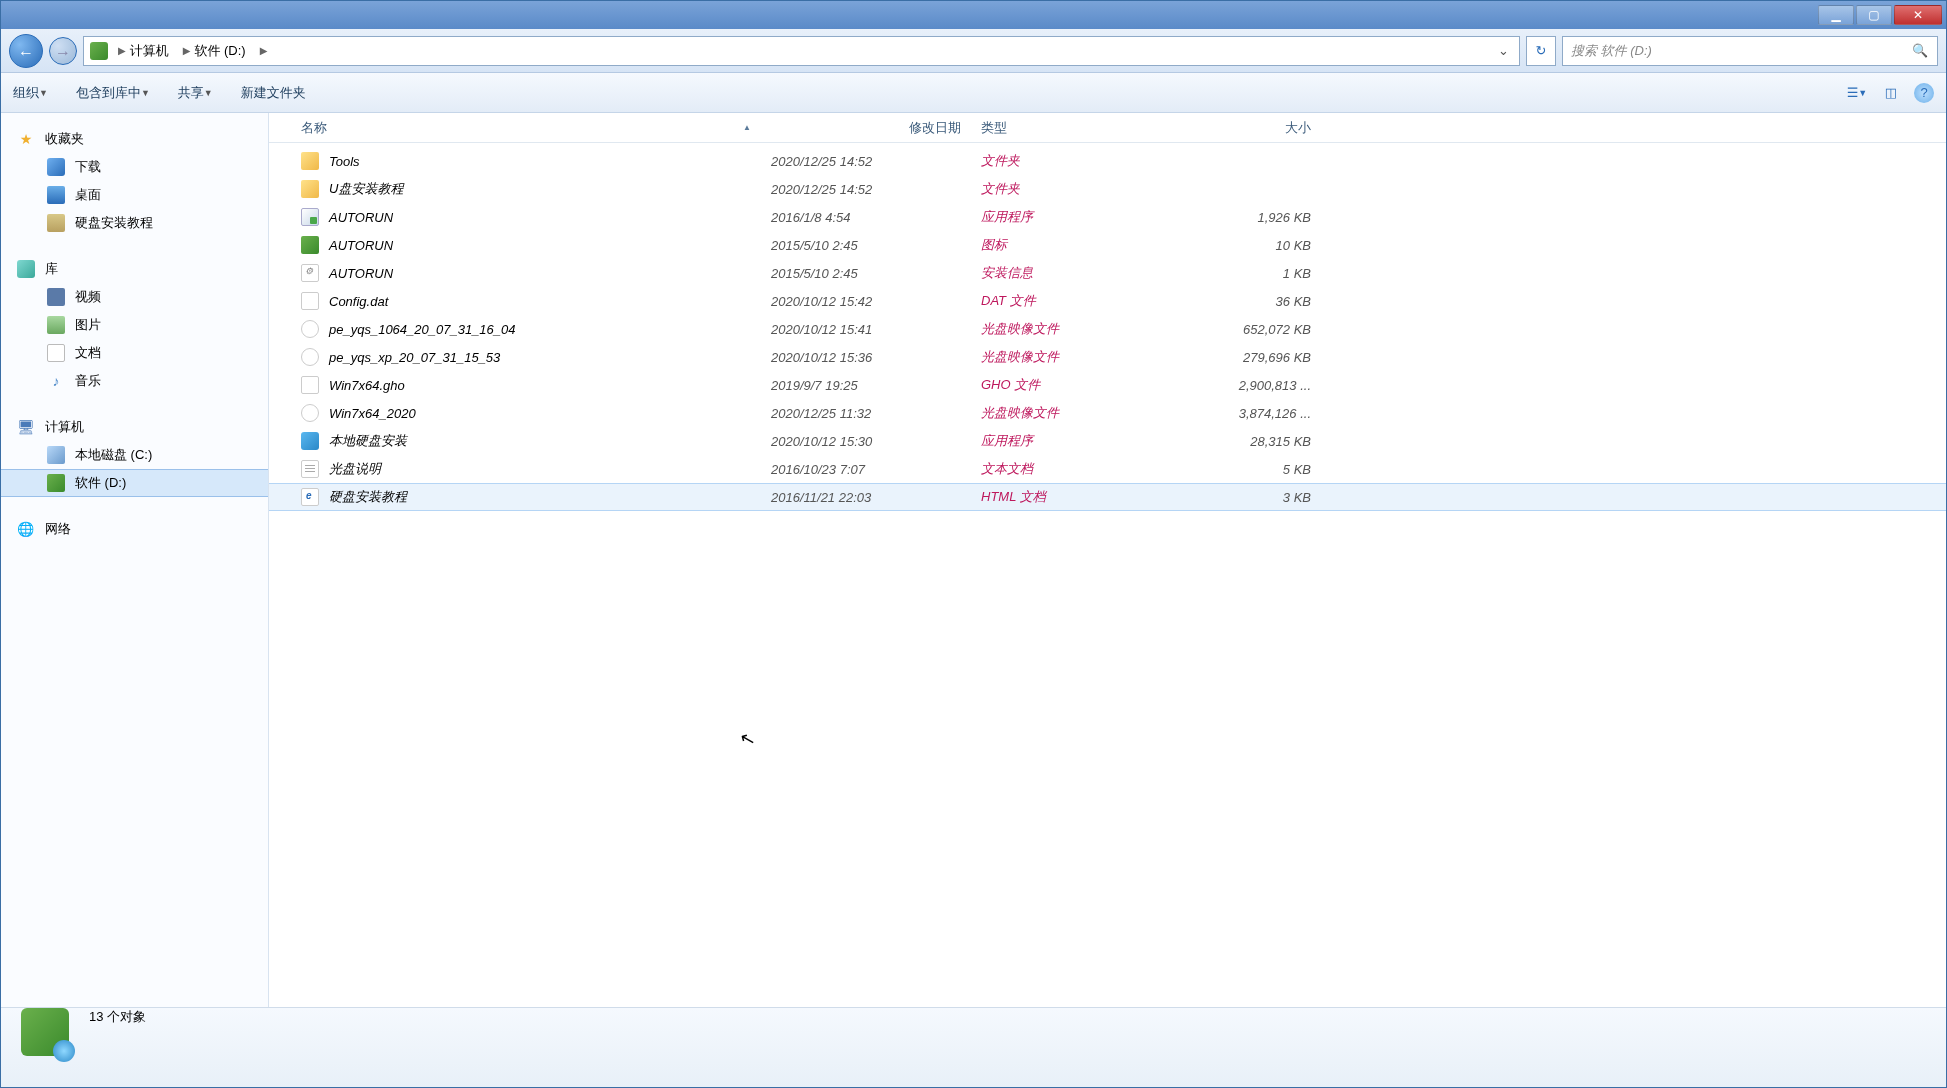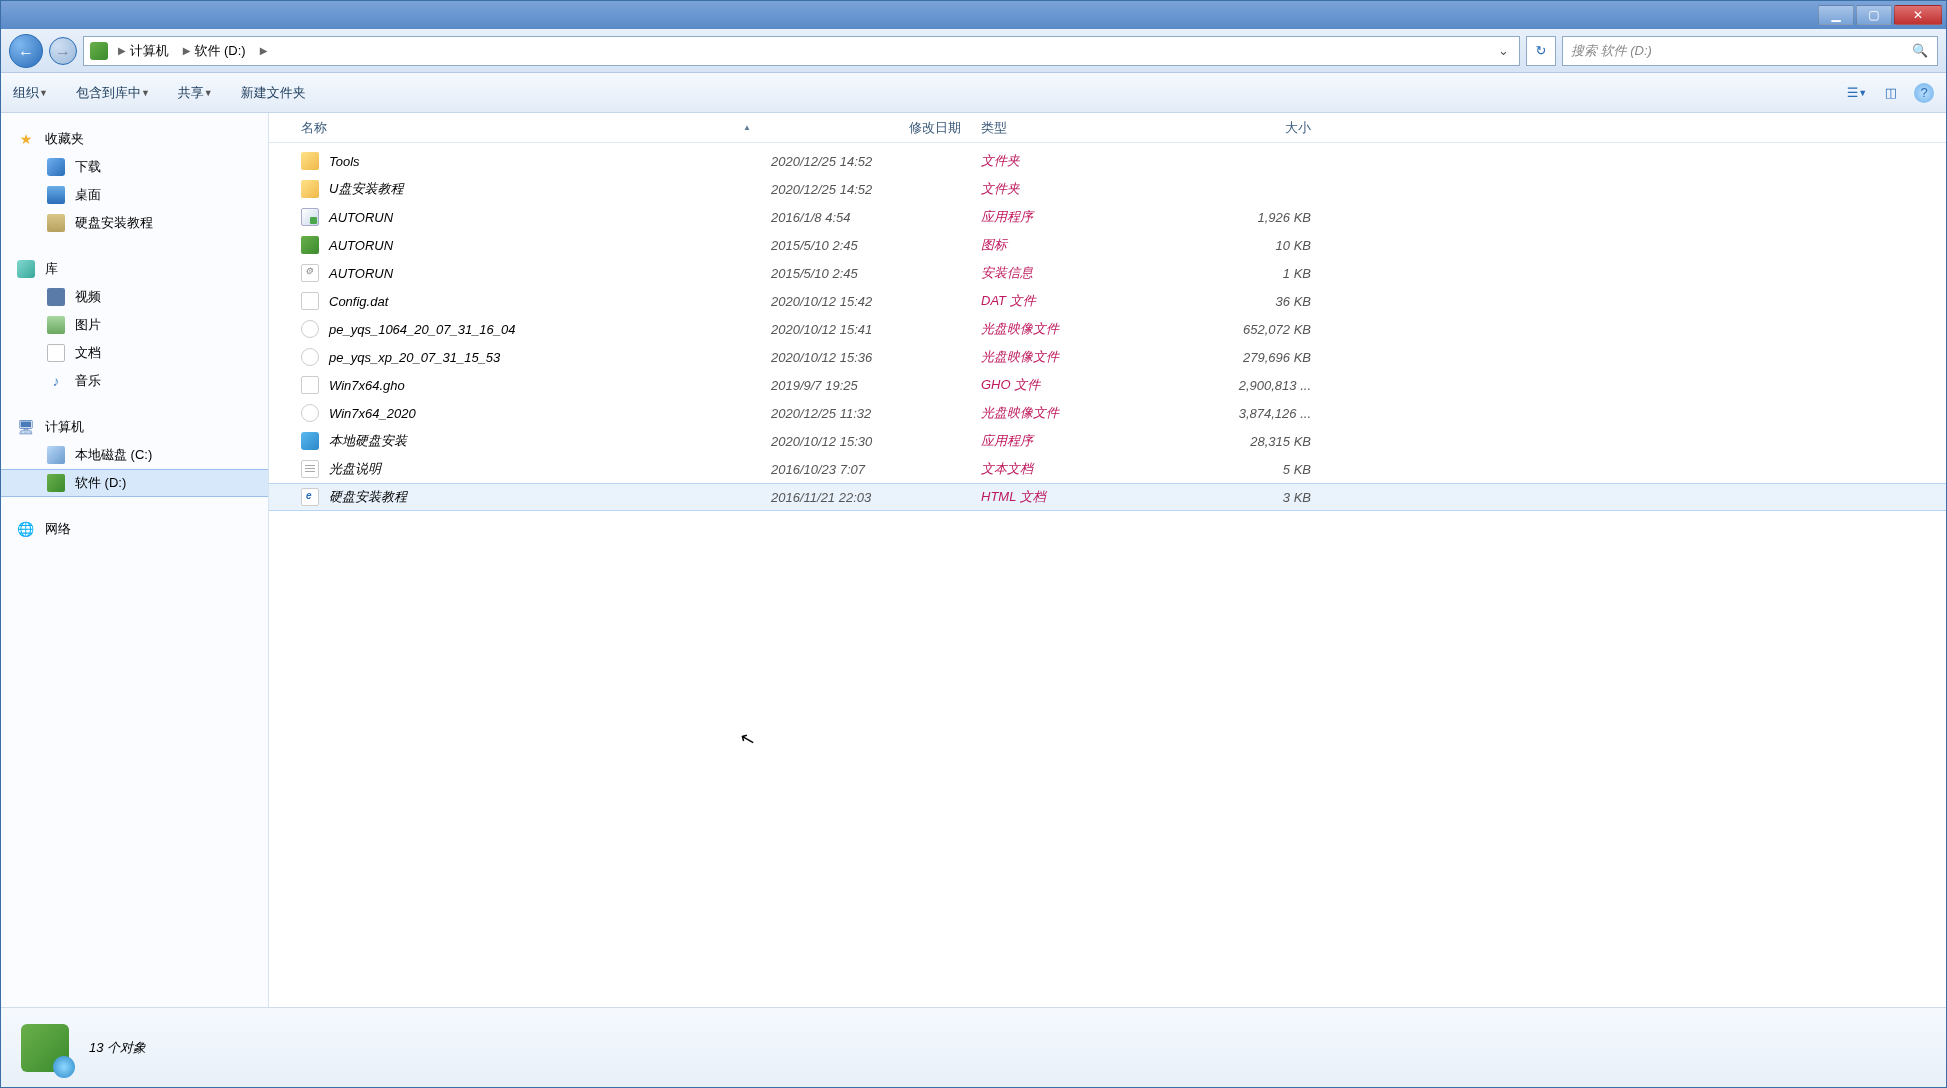--- a/index.html
+++ b/index.html
@@ -157,21 +157,21 @@
 .ico-setup { background:linear-gradient(135deg,#5ab8f0,#2a88c8); border-radius:3px; }
 .ico-txt { background:#fff; border:1px solid #ccc; border-radius:2px; position:relative;}
 .ico-txt::before{content:"";position:absolute;left:3px;top:4px;right:3px;height:1px;background:#aaa;box-shadow:0 3px #aaa,0 6px #aaa;}
 .ico-html { background:#fff; border:1px solid #ccc; border-radius:2px; position:relative;}
 .ico-html::after{content:"e";position:absolute;font-size:10px;color:#2a6cb8;left:4px;top:1px;font-weight:bold;}
 
 .statusbar {
   height: 80px;
   background:linear-gradient(to bottom,#f5f9fe,#e8f0f8);
   border-top:1px solid #d0dcea;
-  display:flex; align-items:center; padding:0 20px; gap:20px;font-style:italic;
+  display:flex; padding:0 20px; gap:20px;
 }
 .status-icon {
   width:48px; height:48px;
   background:linear-gradient(135deg,#6ab04c,#3a8a2c);
   border-radius:6px;
   position:relative;
 }
 .status-icon::after{
   content:""; position:absolute; right:-6px; bottom:-6px; width:22px; height:22px;
   background:radial-gradient(circle,#8fd8ff,#2a88c8); border-radius:50%;

